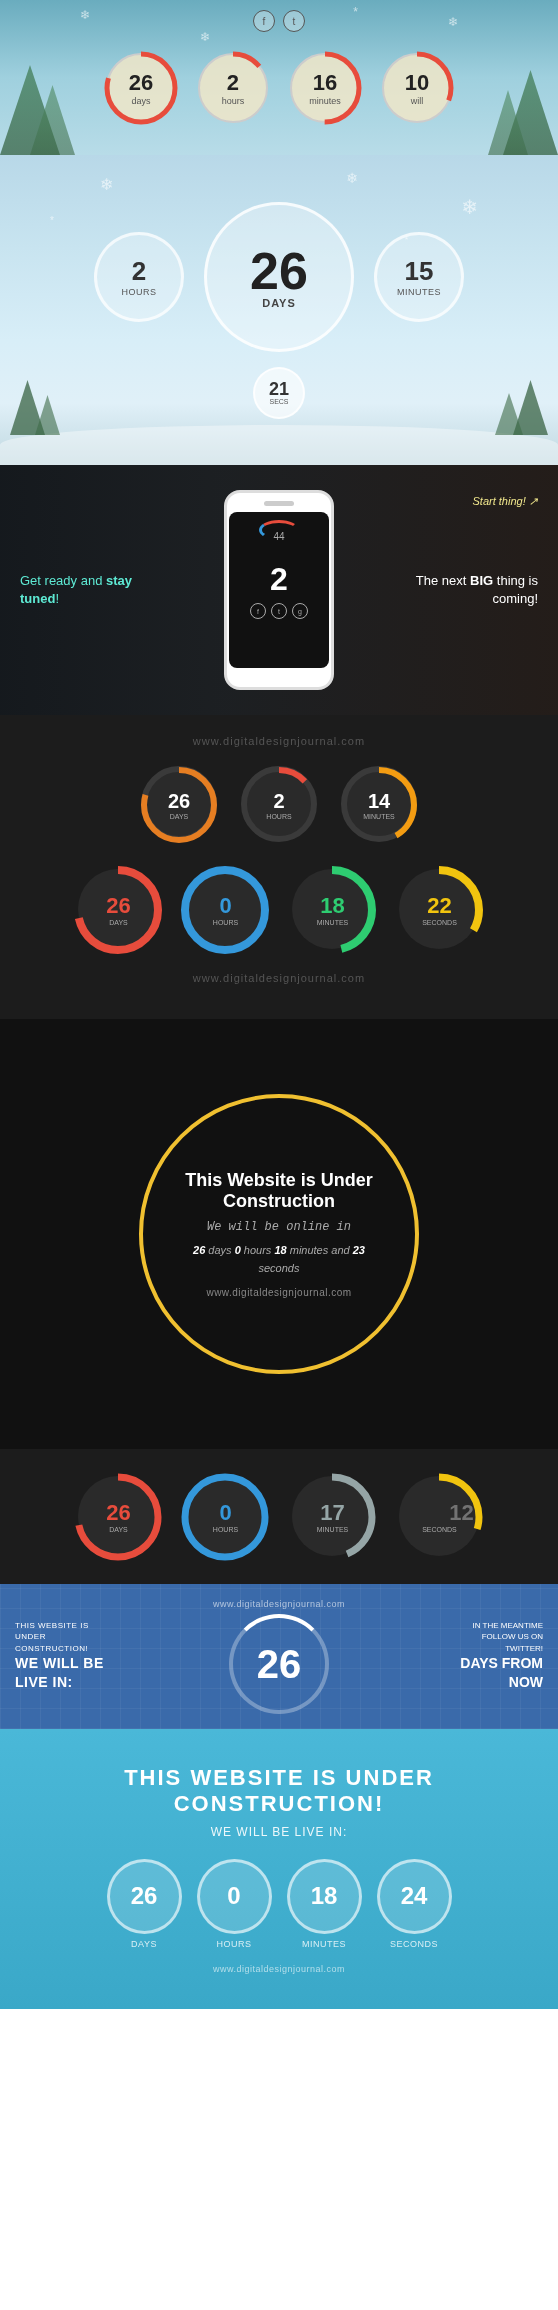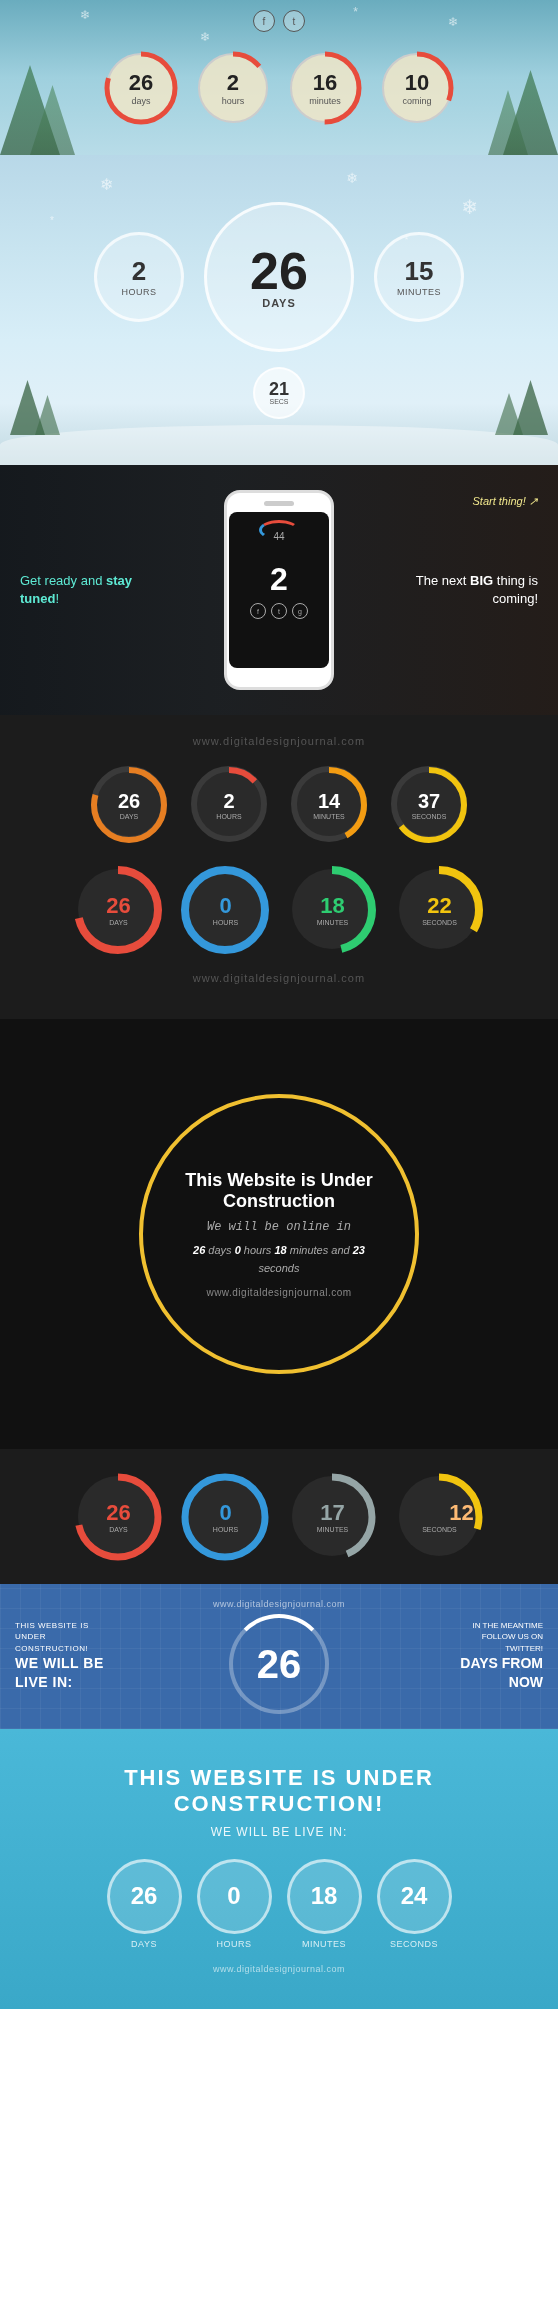--- a/index.html
+++ b/index.html
@@ -318,21 +318,21 @@
     </div>
 
     <div class="circle-counter">
       <div class="svg-circle-wrap">
         <svg width="80" height="80">
           <circle cx="40" cy="40" r="34" fill="rgba(240,230,200,0.85)" stroke="#ccc" stroke-width="2"></circle>
           <circle cx="40" cy="40" r="34" fill="none" stroke="#e74c3c" stroke-width="5" stroke-dasharray="66 148" class="ring-progress"></circle>
         </svg>
         <div class="inner-text">
           <span class="num" style="font-size:22px;font-weight:bold;color:#222;">10</span>
-          <span class="lbl" style="font-size:9px;color:#555;">coming</span>
+          <span class="lbl" style="font-size:9px;color:#555;">will</span>
         </div>
       </div>
     </div>
   </div>
 </div>
 
 <div class="section2">
 
   <div style="position:absolute;bottom:0;left:0;width:100%;height:40px;background:rgba(255,255,255,0.4);border-radius:50% 50% 0 0;"></div>
 
@@ -443,31 +443,20 @@
         <circle cx="42" cy="42" r="35" fill="#2a2a2a" stroke="#333" stroke-width="2"></circle>
         <circle cx="42" cy="42" r="35" fill="none" stroke="#3a3a3a" stroke-width="6"></circle>
         <circle cx="42" cy="42" r="35" fill="none" stroke="#f39c12" stroke-width="6" stroke-dasharray="92 128" class="ring-progress"></circle>
       </svg>
       <div class="inner-text">
         <span style="font-size:20px;font-weight:bold;color:white;">14</span>
         <span style="font-size:7px;color:#aaa;text-transform:uppercase;">Minutes</span>
       </div>
     </div>
 
-    <div class="svg-circle-wrap">
-      <svg width="85" height="85">
-        <circle cx="42" cy="42" r="35" fill="#2a2a2a" stroke="#333" stroke-width="2"></circle>
-        <circle cx="42" cy="42" r="35" fill="none" stroke="#3a3a3a" stroke-width="6"></circle>
-        <circle cx="42" cy="42" r="35" fill="none" stroke="#f1c40f" stroke-width="6" stroke-dasharray="142 78" class="ring-progress"></circle>
-      </svg>
-      <div class="inner-text">
-        <span style="font-size:20px;font-weight:bold;color:white;">37</span>
-        <span style="font-size:7px;color:#aaa;text-transform:uppercase;">Seconds</span>
-      </div>
-    </div>
   </div>
 
   <div class="thick-row">
 
     <div class="svg-circle-wrap">
       <svg width="95" height="95">
         <circle cx="47" cy="47" r="40" fill="#2a2a2a"></circle>
         <circle cx="47" cy="47" r="40" fill="none" stroke="#e74c3c" stroke-width="8" stroke-dasharray="180 72" class="ring-progress"></circle>
       </svg>
       <div class="inner-text">
@@ -558,21 +547,21 @@
       <span style="font-size:7px;color:#aaa;text-transform:uppercase;">MINUTES</span>
     </div>
   </div>
 
   <div class="svg-circle-wrap">
     <svg width="95" height="95">
       <circle cx="47" cy="47" r="40" fill="#2a2a2a"></circle>
       <circle cx="47" cy="47" r="40" fill="none" stroke="#f1c40f" stroke-width="7" stroke-dasharray="75 177" class="ring-progress"></circle>
     </svg>
     <div class="inner-text">
-      <span style="font-size:22px;font-weight:bold;color:#fdba74;margin-left:44px;">12</span>
+      <span style="font-size:22px;font-weight:bold;color:#737373;margin-left:44px;">12</span>
       <span style="font-size:7px;color:#aaa;text-transform:uppercase;">SECONDS</span>
     </div>
   </div>
 </div>
 
 <div class="section7">
   <div class="sec7-left">
     <span style="font-size:8px;display:block;">THIS WEBSITE IS UNDER CONSTRUCTION!</span>
     <strong>WE WILL BE LIVE IN:</strong>
   </div>

